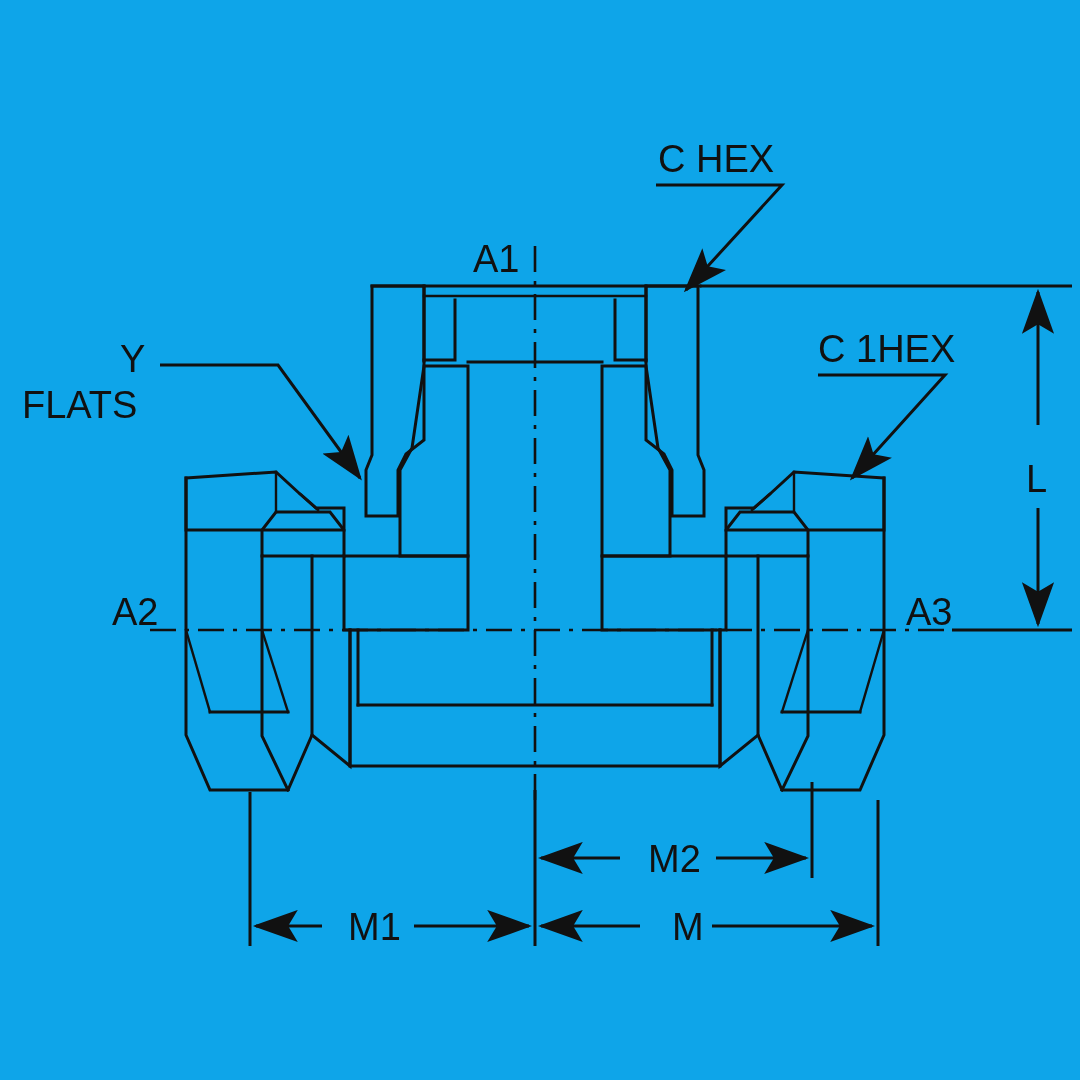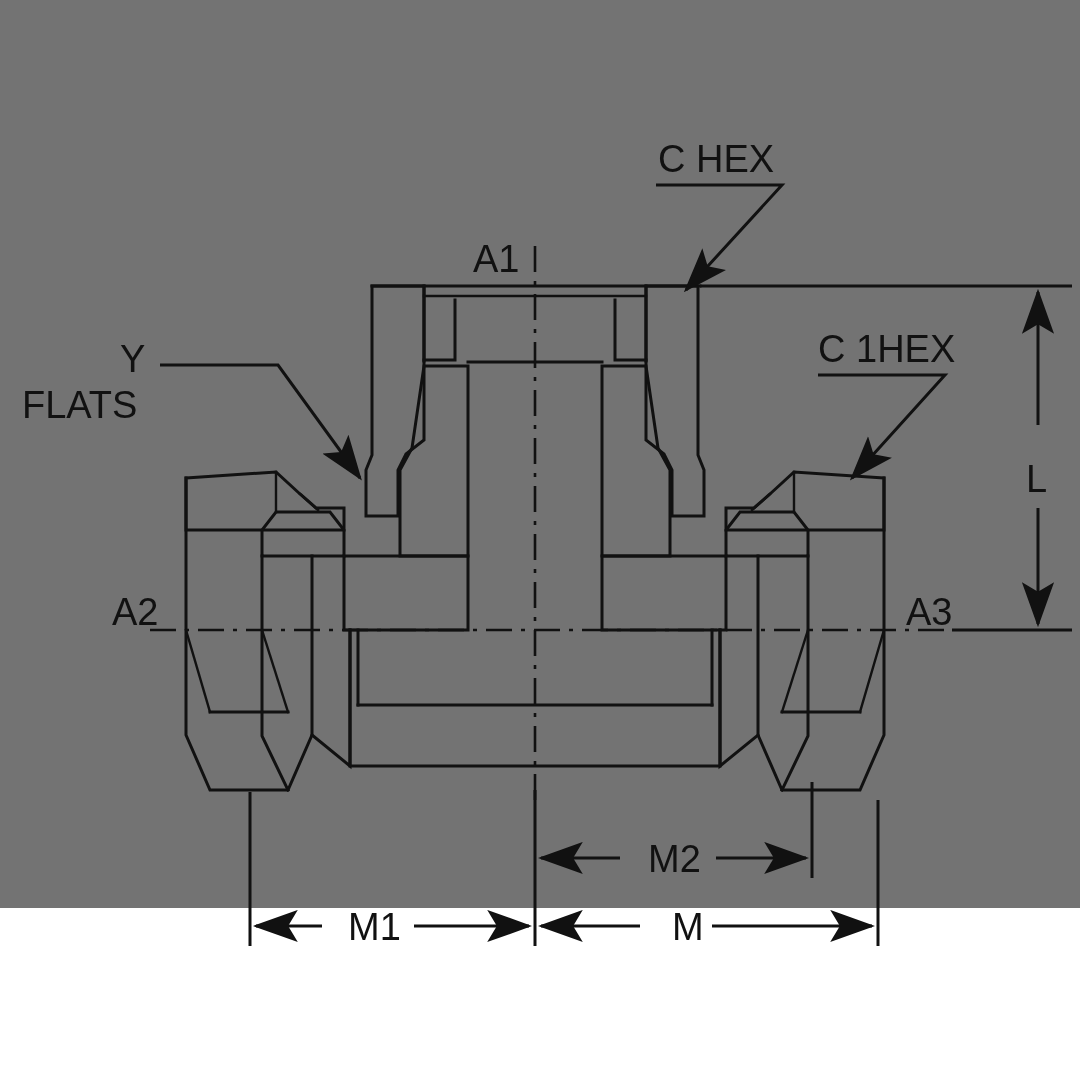--- a/index.html
+++ b/index.html
@@ -10,22 +10,22 @@
   }
   body {
     width: 1080px;
     height: 1080px;
     font-family: "Liberation Sans", sans-serif;
     overflow: hidden;
   }
   #drawing-root {
     position: relative;
     width: 1080px;
-    height: 908px;
-    background: #737373;
+    height: 1080px;
+    background: #0ea5e9;
   }
   svg.drawing-canvas {
     position: absolute;
     top: 0;
     left: 0;
     width: 1080px;
     height: 1080px;
     display: block;
   }
   text.dim-label {

